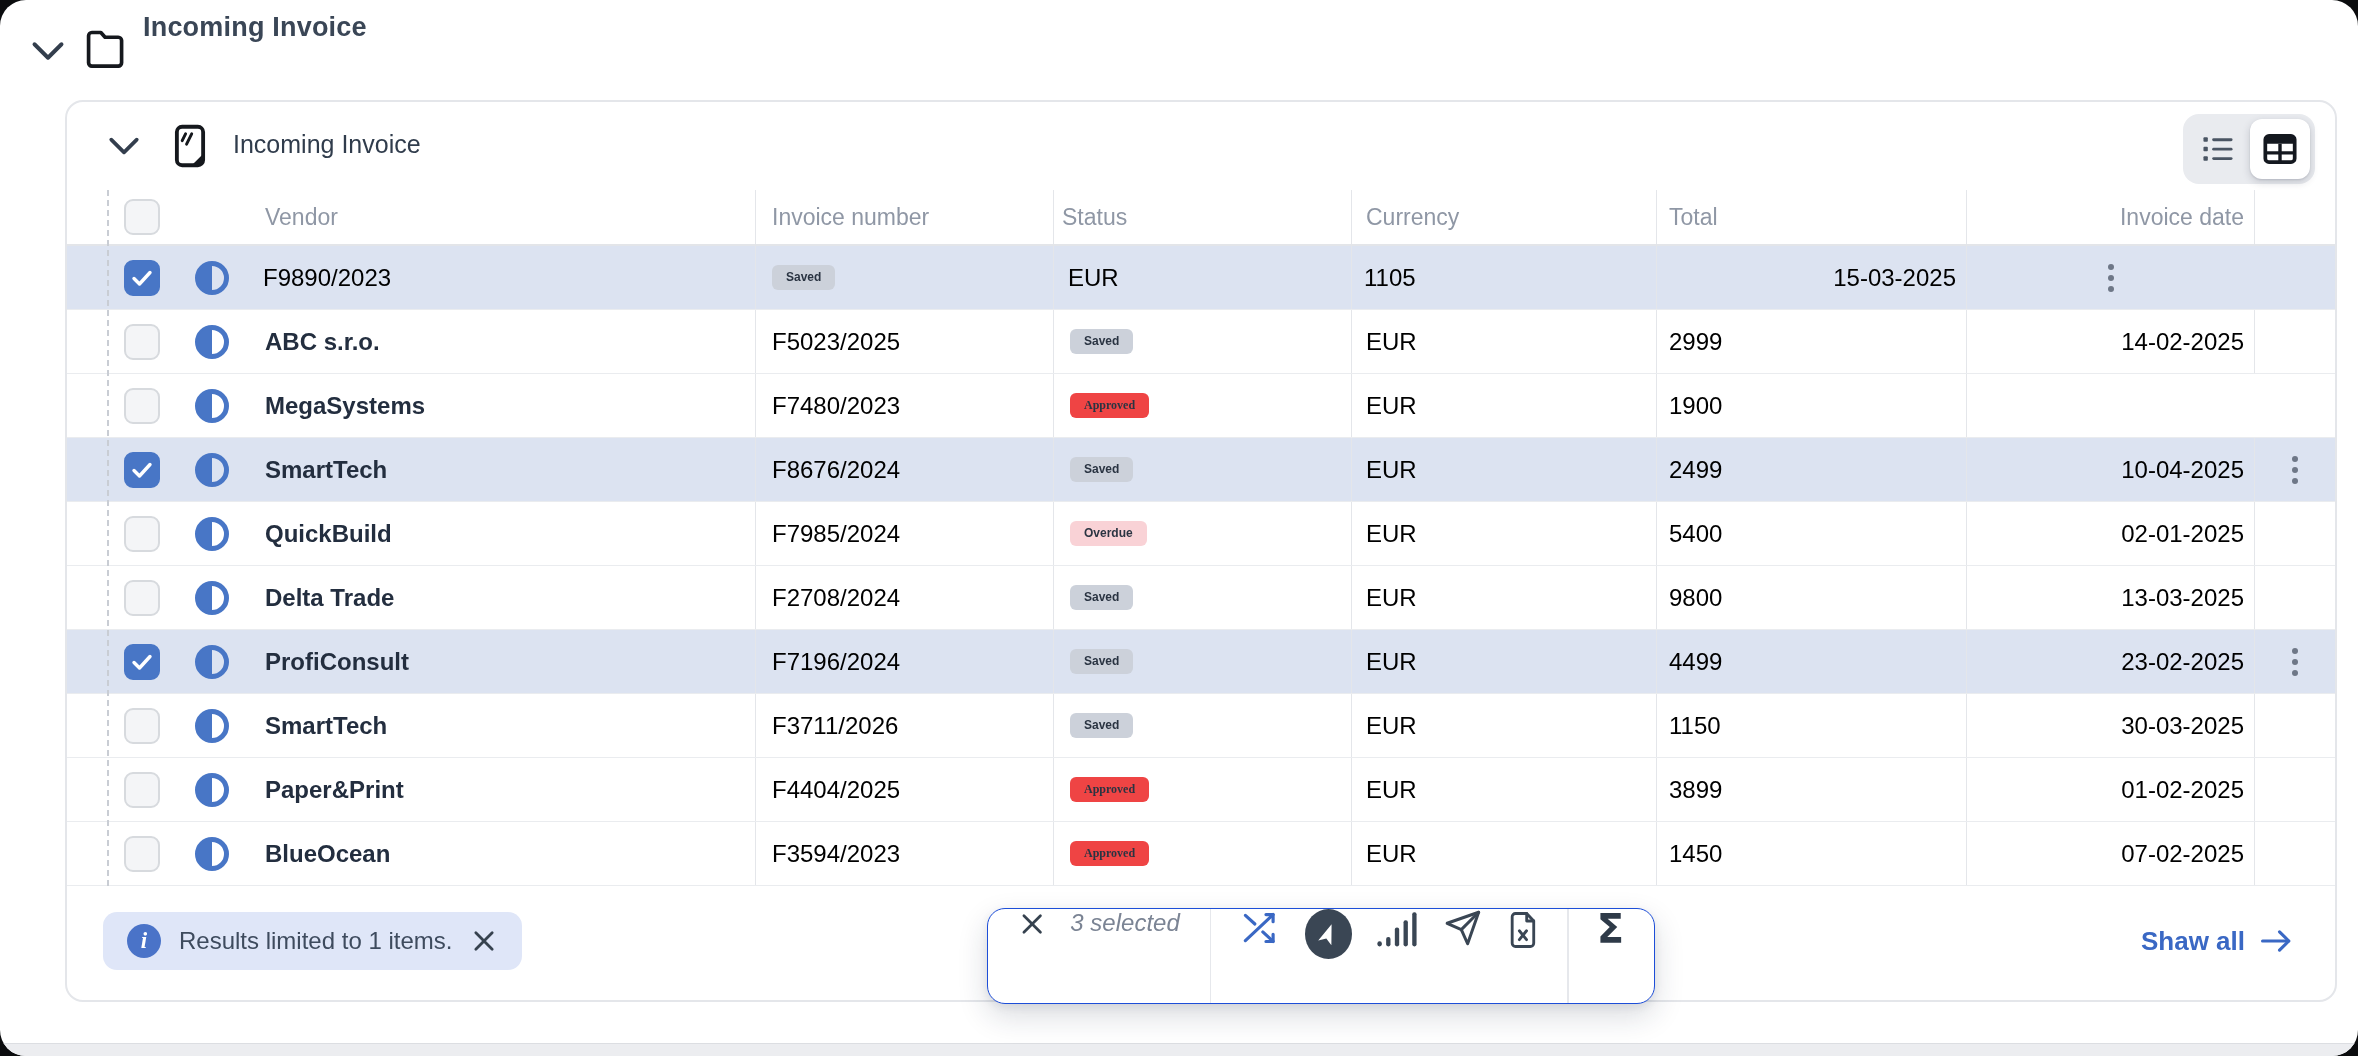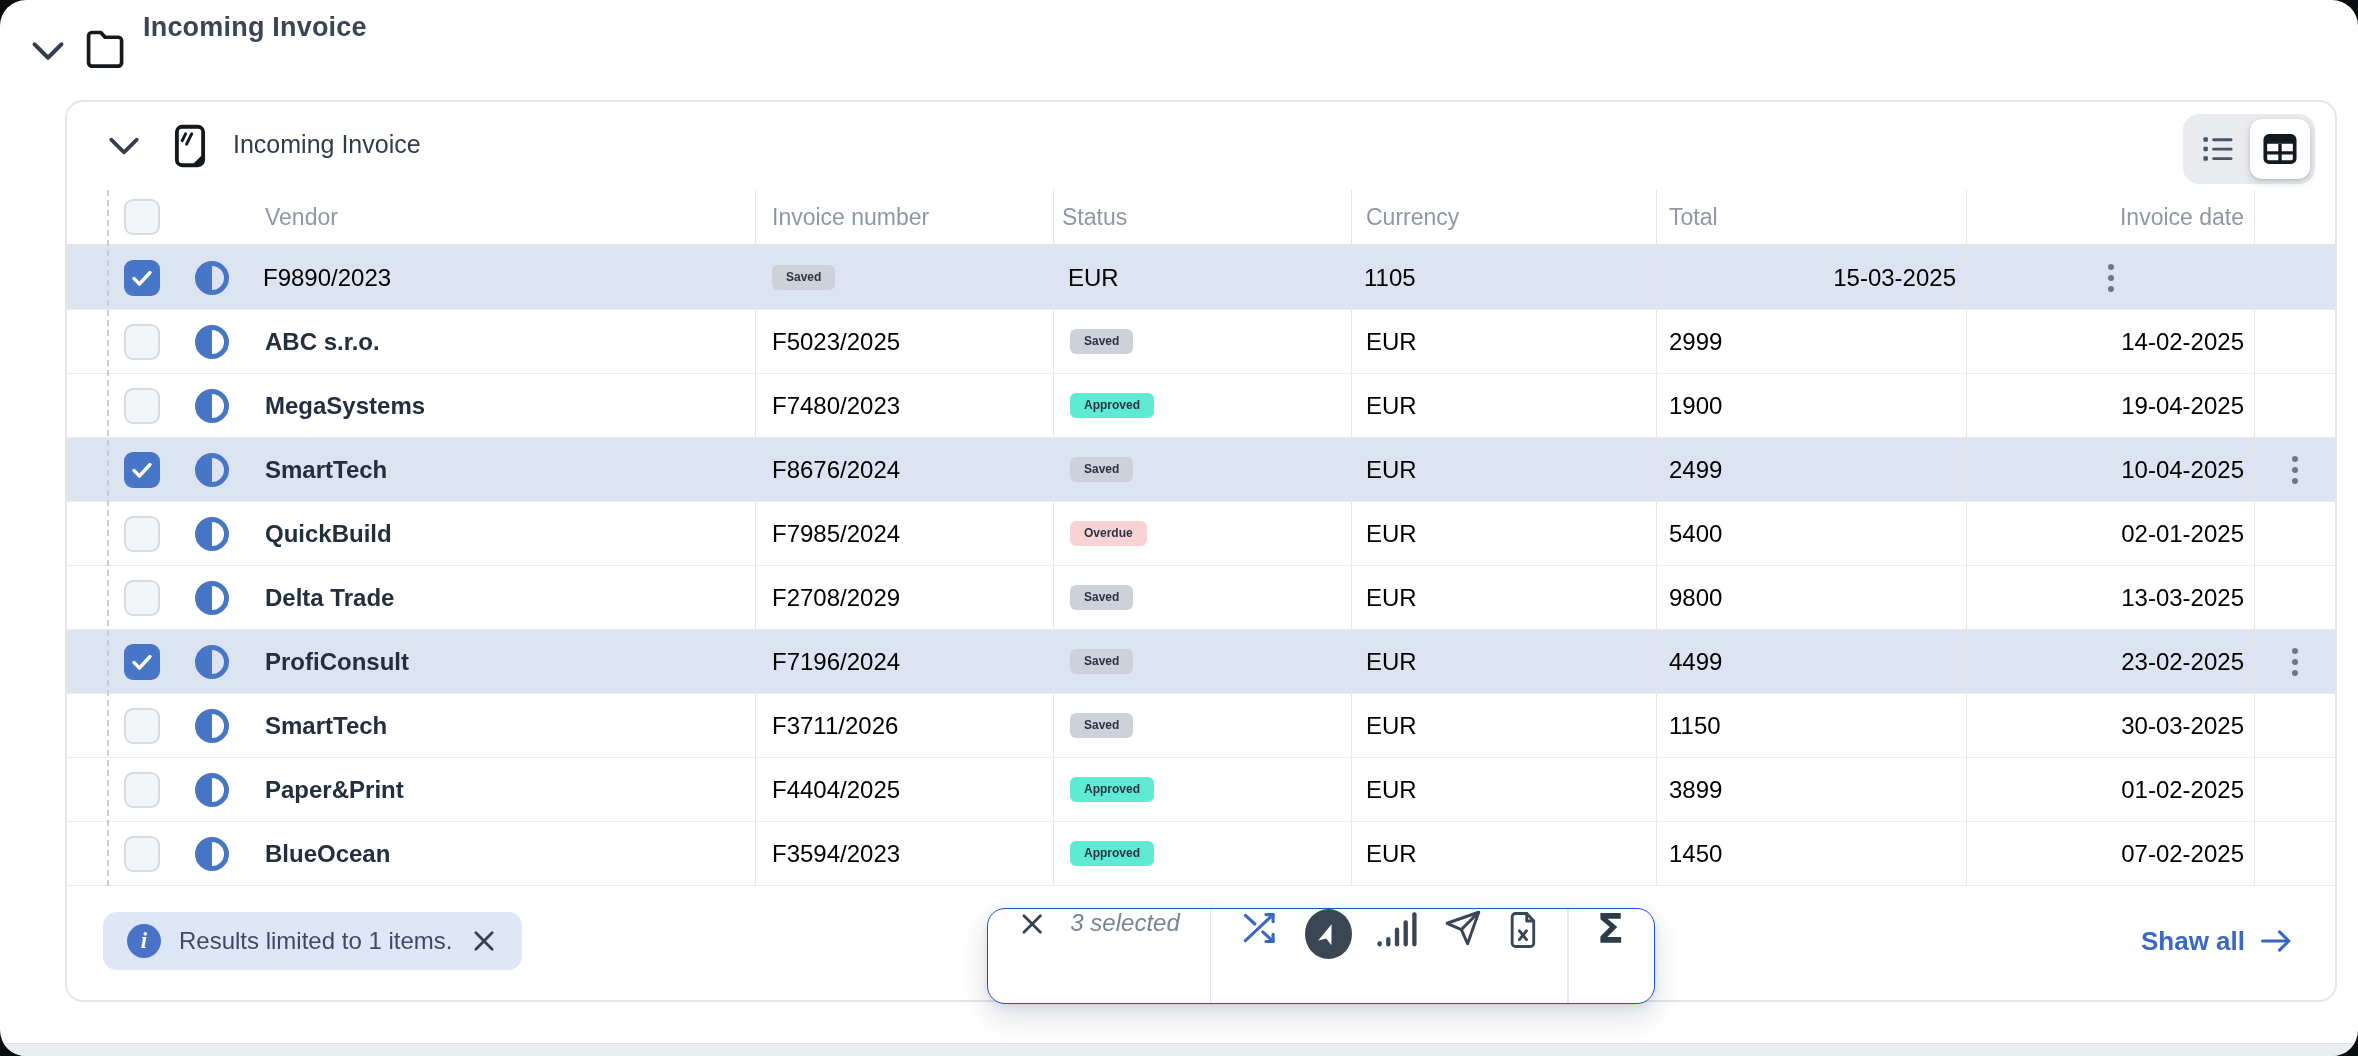--- a/index.html
+++ b/index.html
@@ -52,21 +52,21 @@
   .checkbox{ width:36px; height:36px; border-radius:9px; background:#f4f5f7; border:2px solid #d7dade;
              display:flex; align-items:center; justify-content:center; cursor:pointer; }
   .checkbox .check{ display:none; }
   .checkbox.checked{ background:#4876c6; border-color:#4876c6; }
   .checkbox.checked .check{ display:block; }
 
   .half-icon{ width:36px; height:36px; display:block; }
 
   .badge{ display:inline-block; font-size:12px; font-weight:600; color:#2a3442; padding:6px 14px; border-radius:6px; line-height:1.1;margin-left:8px; }
   .badge-saved{ background:#ccd1da; }
-  .badge-approved{ background:#5eead4; }
+  .badge-approved{ background:#ef4444;font-family:Liberation Serif, serif; }
   .badge-overdue{ background:#f9d2d6; }
 
   .kebab{ display:flex; flex-direction:column; gap:5px; cursor:pointer; padding:6px; }
   .kebab i{ width:6px; height:6px; border-radius:50%; background:#6e7787; }
   .trow:not(.selected) .kebab{ visibility:hidden; }
 
   
   .card-footer{ position:absolute; left:0; right:0; bottom:0; height:118px;
                 display:flex; align-items:center; justify-content:space-between; padding:0 42px 0 36px; }
   .info-pill{ display:flex; align-items:center; gap:18px; background:#dfe6f8; border-radius:14px; height:58px; padding:0 24px; }
@@ -269,23 +269,20 @@
             </div>
     <div class="cell c-status sep">
               <span class="badge badge-approved">Approved</span>
             </div>
     <div class="cell c-currency sep">
               <span class="cell-text">EUR</span>
             </div>
     <div class="cell c-total sep">
               <span class="cell-text">1900</span>
             </div>
-    <div class="cell c-date sep">
-              <span class="cell-text">19-04-2025</span>
-            </div>
     <div class="cell c-kebab">
       <span class="kebab">
                 <i></i>
                 <i></i>
                 <i></i>
               </span>
     </div>
   </div>
           <div class="trow selected">
     <div class="cell gutter"></div>
@@ -377,21 +374,21 @@
     <div class="cell c-icon">
       <svg class="half-icon" viewBox="0 0 36 36" fill="none">
         <circle cx="18" cy="18" r="14.5" stroke="#4876c6" stroke-width="5"></circle>
         <path d="M18 3.5 A14.5 14.5 0 0 0 18 32.5 Z" fill="#4876c6"></path>
       </svg>
     </div>
     <div class="cell c-vendor sep">
               <span class="vendor-text">Delta Trade</span>
             </div>
     <div class="cell c-invoice sep">
-              <span class="cell-text">F2708/2029</span>
+              <span class="cell-text">F2708/2024</span>
             </div>
     <div class="cell c-status sep">
               <span class="badge badge-saved">Saved</span>
             </div>
     <div class="cell c-currency sep">
               <span class="cell-text">EUR</span>
             </div>
     <div class="cell c-total sep">
               <span class="cell-text">9800</span>
             </div>

